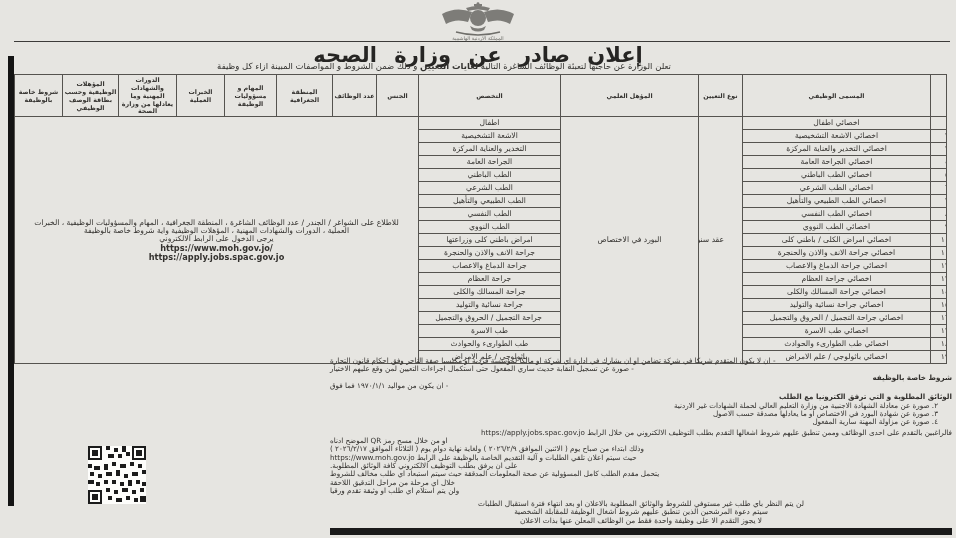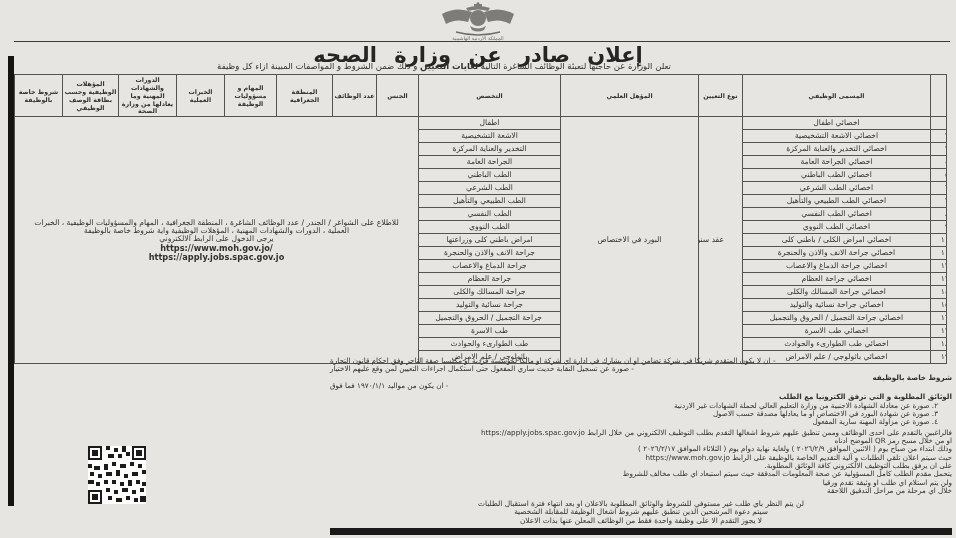--- a/index.html
+++ b/index.html
@@ -38,21 +38,21 @@
   td.c-qual { white-space:normal !important; font-size:8.5px; }
   td.c-appt { font-size:8px; }
 
   
   .lower { position:absolute; left:330px; top:357px; width:622px; direction:rtl;
            font-size:7.2px; line-height:1.16; color:#33312e; }
   .sec-title { font-weight:bold; text-align:right; }
   .cond-item { text-align:left; }
   .doc-item  { text-align:right; padding-right:14px; }
   .app-lines { margin-top:2px; }
-  .app-lines div { text-align:right; }
+  .app-lines div { text-align:left; }
   .app-lines div:first-child { text-align:right; }
   .footer-notes { margin-top:4px; }
   .footer-notes div { text-align:center; font-size:7.4px; }
 
   
   .qr { position:absolute; left:88px; top:446px; width:58px; height:58px; background:#fdfdfb; }
 </style>
 </head>
 <body>
 
@@ -241,22 +241,22 @@
         <div class="doc-item">٤. صورة عن مزاولة المهنة سارية المفعول</div>
       </div>
 
     <div class="app-lines">
         <div>فالراغبين بالتقدم على احدى الوظائف وممن تنطبق عليهم شروط اشغالها التقدم بطلب التوظيف الالكتروني من خلال الرابط https://apply.jobs.spac.gov.jo</div>
         <div>او من خلال مسح رمز QR الموضح ادناه</div>
         <div>وذلك ابتداء من صباح يوم ( الاثنين الموافق ٢٠٢٦/٢/٩ ) ولغاية نهاية دوام يوم ( الثلاثاء الموافق ٢٠٢٦/٢/١٧ )</div>
         <div>حيث سيتم اعلان تلقي الطلبات و آلية التقديم الخاصة بالوظيفة على الرابط https://www.moh.gov.jo</div>
         <div>على ان يرفق بطلب التوظيف الالكتروني كافة الوثائق المطلوبة.</div>
         <div>يتحمل مقدم الطلب كامل المسؤولية عن صحة المعلومات المدققة حيث سيتم استبعاد اي طلب مخالف للشروط</div>
+        <div>خلال اي مرحلة من مراحل التدقيق اللاحقة</div>
         <div>ولن يتم استلام اي طلب او وثيقة تقدم ورقيا</div>
-        <div>خلال اي مرحلة من مراحل التدقيق اللاحقة</div>
       </div>
 
     <div class="footer-notes">
         <div>لن يتم النظر باي طلب غير مستوفي للشروط والوثائق المطلوبة بالاعلان او بعد انتهاء فترة استقبال الطلبات</div>
         <div>سيتم دعوة المرشحين الذين تنطبق عليهم شروط اشغال الوظيفة للمقابلة الشخصية</div>
         <div>لا يجوز التقدم الا على وظيفة واحدة فقط من الوظائف المعلن عنها بذات الاعلان</div>
       </div>
   </div>
 
   <svg class="qr" viewBox="0 0 29 29" shape-rendering="crispEdges">

